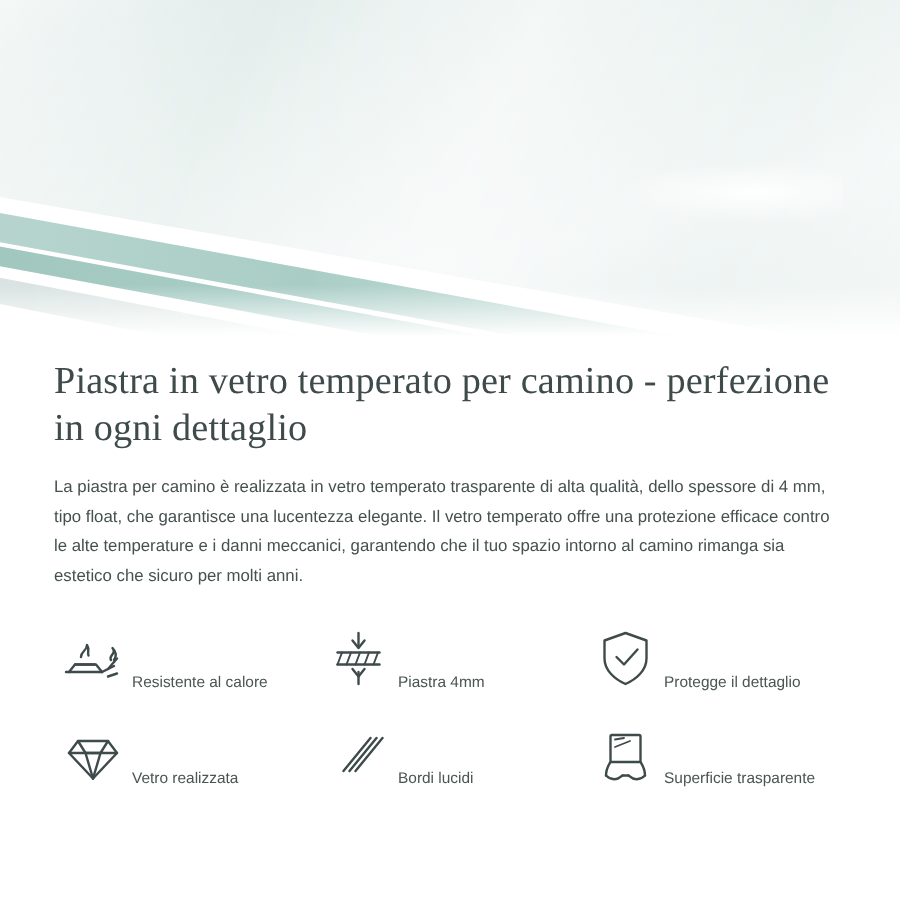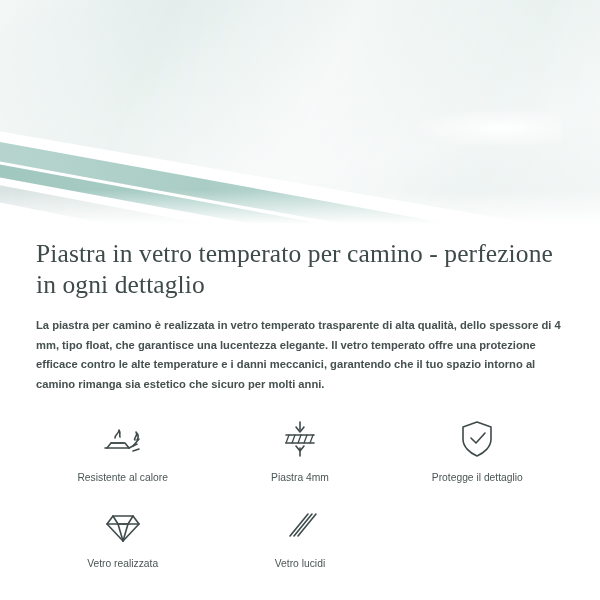--- a/index.html
+++ b/index.html
@@ -116,35 +116,34 @@
     margin: 6px 0 16px 0;
     letter-spacing: 0.1px;
   }
   p.body-text {
     font-family: "Liberation Sans", sans-serif;
     font-size: 11.2px;
     line-height: 19.5px;
     color: #45504f;
     margin: 0;
     max-width: 540px;
-    font-weight: bold;
   }
 
   
   .features {
     margin-top: 22px;
     display: grid;
     grid-template-columns: repeat(3, 1fr);
     row-gap: 18px;
     column-gap: 4px;
   }
   .feature {
     display: flex;
-    flex-direction: column;
-    align-items: center;
+    flex-direction: row;
+    align-items: flex-end;
     justify-content: flex-start;
     text-align: center;
   }
   .feature-icon {
     width: 52px;
     height: 46px;
     display: flex;
     align-items: center;
     justify-content: center;
   }
@@ -238,19 +237,33 @@
 
       <div class="feature">
         <div class="feature-icon">
           <svg width="48" height="42" viewBox="0 0 48 42" fill="none" stroke="#3f4a4a" stroke-width="1.6" stroke-linecap="round" stroke-linejoin="round">
             <path d="M14 32 L32 10"></path>
             <path d="M18 32 L36 10"></path>
             <path d="M22 32 L40 10"></path>
             <path d="M14 32 L40 32" stroke-width="0"></path>
           </svg>
         </div>
-        <div class="feature-label">Vetro lucidi</div>
-      </div>
-
+        <div class="feature-label">Bordi lucidi</div>
+      </div>
+
+      <div class="feature">
+        <div class="feature-icon">
+          <svg width="48" height="42" viewBox="0 0 48 42" fill="none" stroke="#3f4a4a" stroke-width="1.6" stroke-linecap="round" stroke-linejoin="round">
+            <rect x="14" y="8" width="20" height="18" rx="1"></rect>
+            <path d="M17 11 l6 -1 M17 16 l10 -4" stroke-width="1.2"></path>
+            <path d="M14 26 c-2 3 -3 6 -3 9"></path>
+            <path d="M34 26 c2 3 3 6 3 9"></path>
+            <path d="M11 35 c2 2 5 3 8 2 l3 -2"></path>
+            <path d="M37 35 c-2 2 -5 3 -8 2 l-3 -2"></path>
+            <path d="M22 35 h4"></path>
+          </svg>
+        </div>
+        <div class="feature-label">Superficie trasparente</div>
+      </div>
 
     </div>
   </div>
 </div>
 
 </body></html>

